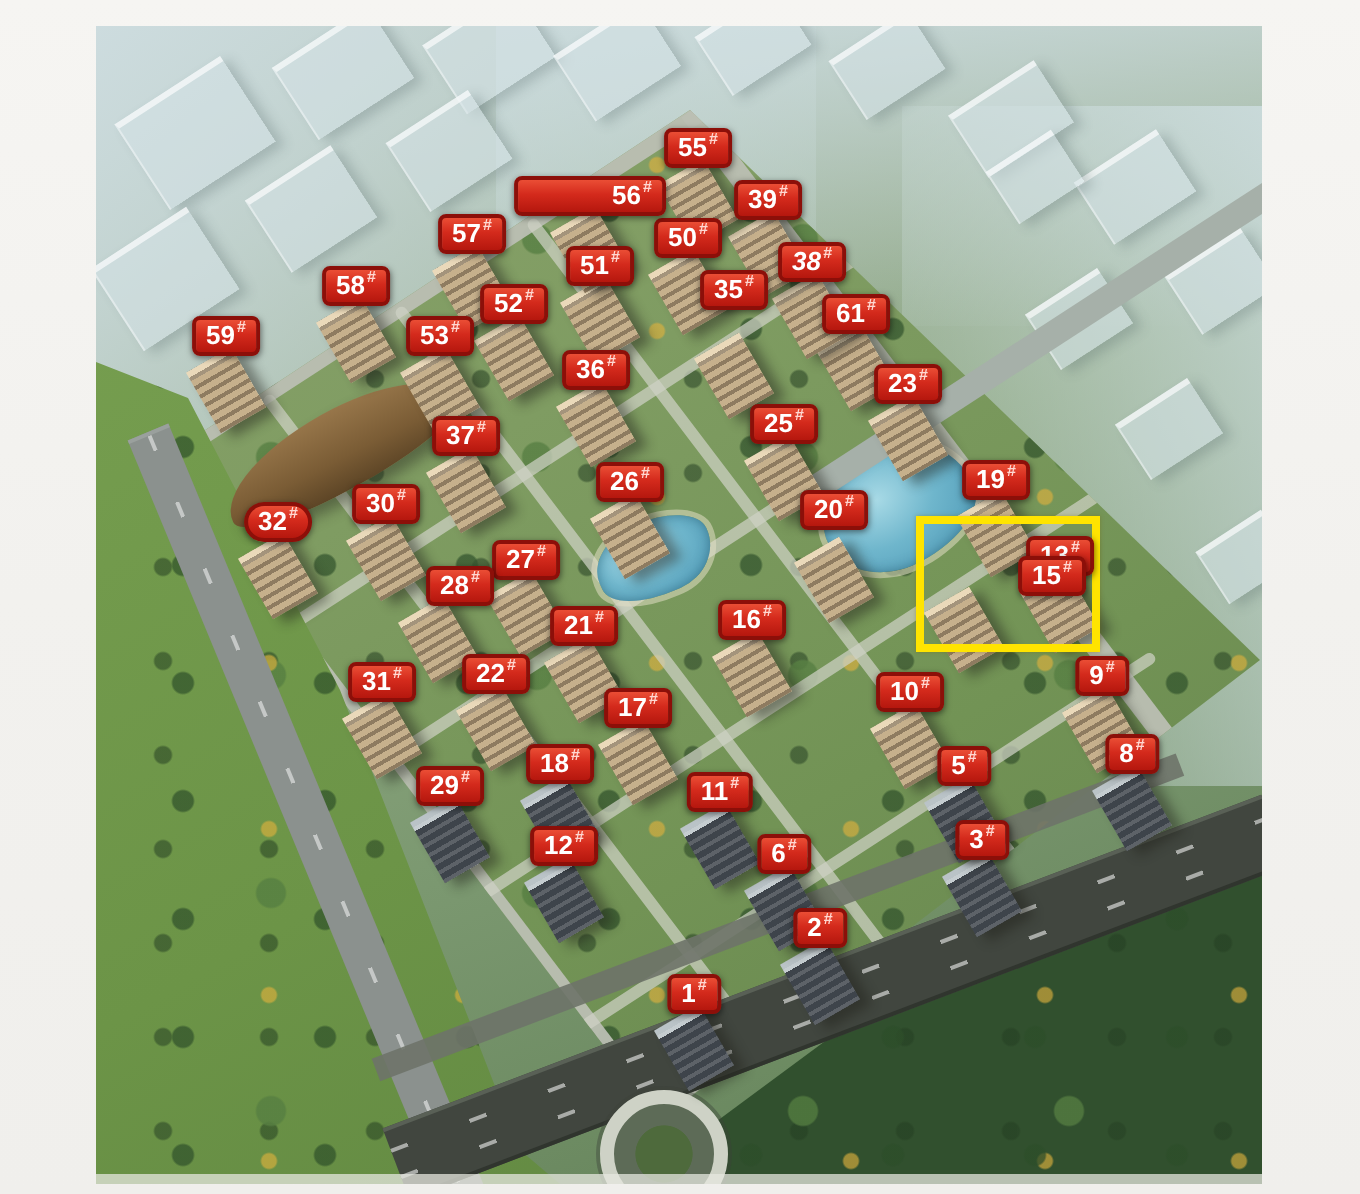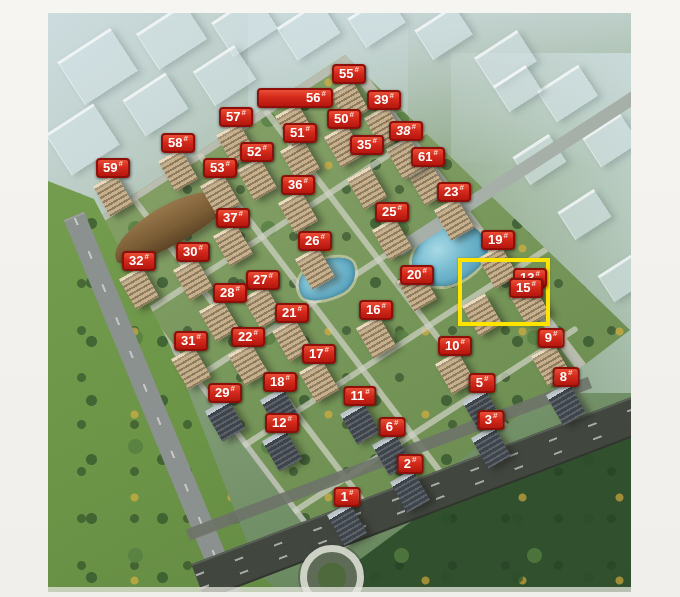--- a/index.html
+++ b/index.html
@@ -205,32 +205,32 @@
         <div class="badge" style="left: 503px; top: 325px;"><span>9</span><sup>#</sup></div>
         <div class="badge" style="left: 407px; top: 333px;"><span>10</span><sup>#</sup></div>
         <div class="badge" style="left: 312px; top: 383px;"><span>11</span><sup>#</sup></div>
         <div class="badge" style="left: 234px; top: 410px;"><span>12</span><sup>#</sup></div>
         <div class="badge" style="left: 482px; top: 265px;"><span>13</span><sup>#</sup></div>
         <div class="badge" style="left: 434px; top: 275px; margin-left: 44px;"><span>15</span><sup>#</sup></div>
         <div class="badge" style="left: 328px; top: 297px; text-align: center;"><span>16</span><sup>#</sup></div>
         <div class="badge" style="left: 271px; top: 341px;"><span>17</span><sup>#</sup></div>
         <div class="badge" style="left: 232px; top: 369px;"><span>18</span><sup>#</sup></div>
         <div class="badge" style="left: 450px; top: 227px;"><span>19</span><sup>#</sup></div>
-        <div class="badge" style="left: 369px; top: 262px;"><span>20</span><sup>#</sup></div>
+        <div class="badge" style="left: 369px; top: 242px;"><span>20</span><sup>#</sup></div>
         <div class="badge" style="left: 244px; top: 300px;"><span>21</span><sup>#</sup></div>
         <div class="badge" style="left: 200px; top: 324px;"><span>22</span><sup>#</sup></div>
         <div class="badge" style="left: 406px; top: 179px; text-align: right;"><span>23</span><sup>#</sup></div>
         <div class="badge" style="left: 344px; top: 199px;"><span>25</span><sup>#</sup></div>
         <div class="badge" style="left: 267px; top: 228px;"><span>26</span><sup>#</sup></div>
         <div class="badge" style="left: 215px; top: 267px;"><span>27</span><sup>#</sup></div>
         <div class="badge" style="left: 171px; top: 280px; margin-left: 11px;"><span>28</span><sup>#</sup></div>
         <div class="badge" style="left: 177px; top: 380px;"><span>29</span><sup>#</sup></div>
         <div class="badge" style="left: 145px; top: 239px;"><span>30</span><sup>#</sup></div>
         <div class="badge" style="left: 143px; top: 328px;"><span>31</span><sup>#</sup></div>
-        <div class="badge" style="left: 91px; top: 248px;"><span>32</span><sup>#</sup></div>
+        <div class="badge" style="left: 91px; top: 248px; border-radius: 10px;"><span>32</span><sup>#</sup></div>
         <div class="badge" style="left: 380px; top: 144px;"><span>61</span><sup>#</sup></div>
         <div class="badge" style="left: 319px; top: 132px;"><span>35</span><sup>#</sup></div>
         <div class="badge" style="left: 250px; top: 172px;"><span>36</span><sup>#</sup></div>
         <div class="badge" style="left: 185px; top: 205px;"><span>37</span><sup>#</sup></div>
         <div class="badge" style="left: 358px; top: 118px; font-style: italic;"><span>38</span><sup>#</sup></div>
         <div class="badge" style="left: 336px; top: 87px;"><span>39</span><sup>#</sup></div>
         <div class="badge" style="left: 296px; top: 106px;"><span>50</span><sup>#</sup></div>
         <div class="badge" style="left: 252px; top: 120px;"><span>51</span><sup>#</sup></div>
         <div class="badge" style="left: 209px; top: 139px;"><span>52</span><sup>#</sup></div>
         <div class="badge" style="left: 172px; top: 155px;"><span>53</span><sup>#</sup></div>

